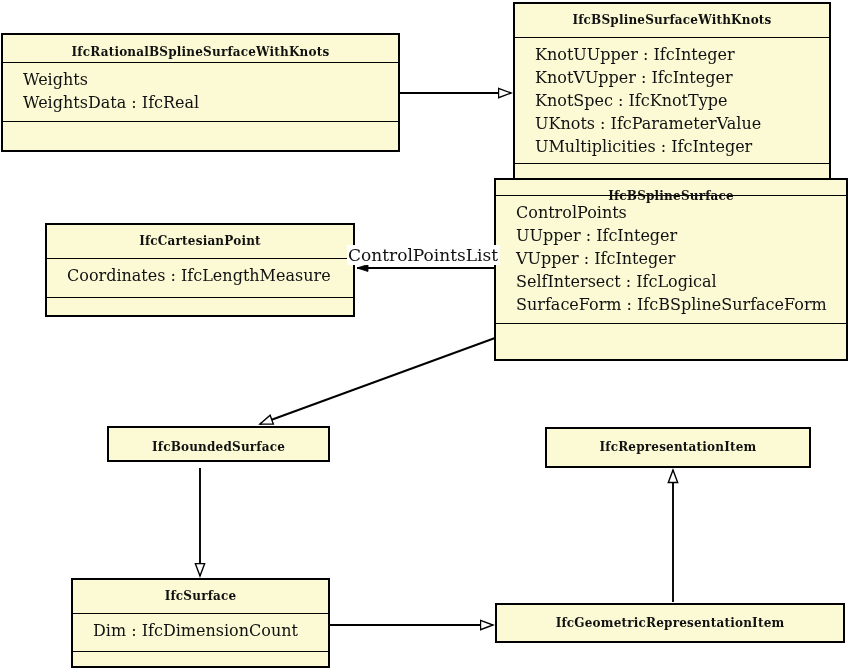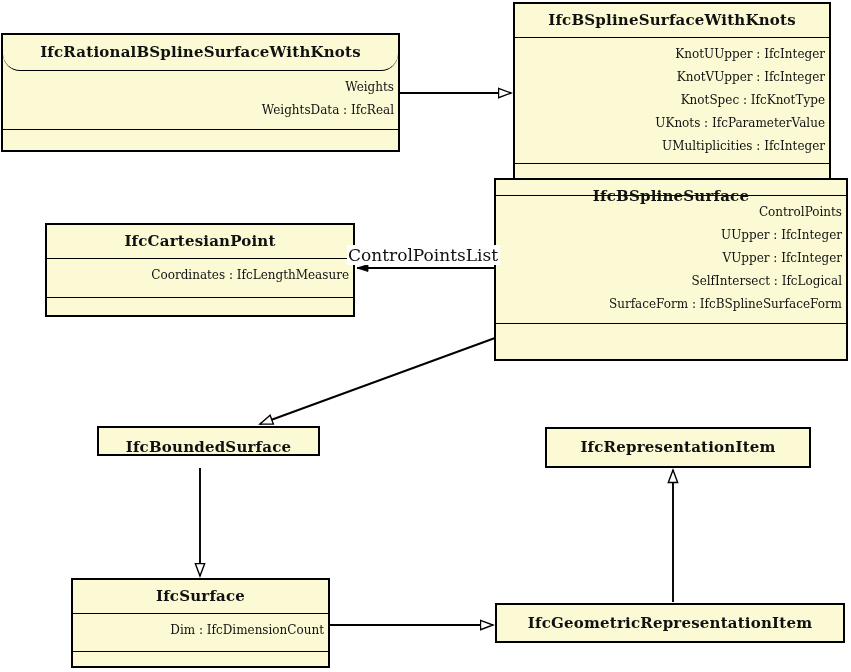--- a/index.html
+++ b/index.html
@@ -4,43 +4,43 @@
 <style>
   html,body{margin:0;padding:0;background:#ffffff;}
   #canvas{
     position:relative;width:851px;height:672px;background:#ffffff;overflow:hidden;
     font-family:"DejaVu Serif","Liberation Serif",serif;color:#111;
   }
   .cls{
     position:absolute;background:#FBFAD5;border:2px solid #000;box-sizing:border-box;
   }
   .cls .t{
-    font-weight:bold;text-align:center;font-size:15px;letter-spacing:0.2px;
+    font-weight:bold;text-align:center;font-size:12px;letter-spacing:0.2px;
     box-sizing:border-box;
   }
   .cls .t.sep{border-bottom:1.6px solid #000;}
   .cls .a{
-    box-sizing:border-box;padding:5px 4px 16px 20px;font-size:12px;line-height:23px;
-    white-space:nowrap;border-bottom:1.6px solid #000;text-align:right;
+    box-sizing:border-box;padding:5px 4px 16px 20px;font-size:16px;line-height:23px;
+    white-space:nowrap;border-bottom:1.6px solid #000;
   }
   .cls .e{box-sizing:border-box;}
   #arrows{position:absolute;left:0;top:0;z-index:3;pointer-events:none;}
   .lbl{
     position:absolute;z-index:4;background:#ffffff;font-size:17px;line-height:20px;
     white-space:nowrap;padding:0 2px 0 1px;
   }
   .z1{z-index:1;} .z2{z-index:2;}
 </style>
 </head>
 <body>
 
 <div id="canvas">
 
   <div class="cls z1" style="left:1px;top:33px;width:399px;height:119px;">
-    <div class="t sep" style="height:36px;line-height:35px;border-radius:17px;">IfcRationalBSplineSurfaceWithKnots</div>
+    <div class="t sep" style="height:28px;line-height:35px;">IfcRationalBSplineSurfaceWithKnots</div>
     <div class="a" style="height:59px;">
       <div>Weights</div>
       <div>WeightsData : IfcReal</div>
     </div>
     <div class="e" style="height:20px;"></div>
   </div>
 
   <div class="cls z1" style="left:513px;top:2px;width:318px;height:182px;">
     <div class="t sep" style="height:34px;line-height:33px;">IfcBSplineSurfaceWithKnots</div>
     <div class="a" style="height:126px;">
@@ -66,21 +66,21 @@
   </div>
 
   <div class="cls z1" style="left:45px;top:223px;width:310px;height:94px;">
     <div class="t sep" style="height:34px;line-height:33px;">IfcCartesianPoint</div>
     <div class="a" style="height:39px;">
       <div>Coordinates : IfcLengthMeasure</div>
     </div>
     <div class="e" style="height:17px;"></div>
   </div>
 
-  <div class="cls z1" style="left:97px;top:426px;width:223px;height:30px;">
+  <div class="cls z1" style="left:107px;top:426px;width:223px;height:36px;">
     <div class="t" style="height:38px;line-height:38px;">IfcBoundedSurface</div>
   </div>
 
   <div class="cls z1" style="left:545px;top:427px;width:266px;height:41px;">
     <div class="t" style="height:37px;line-height:37px;">IfcRepresentationItem</div>
   </div>
 
   <div class="cls z1" style="left:495px;top:603px;width:350px;height:40px;">
     <div class="t" style="height:36px;line-height:36px;">IfcGeometricRepresentationItem</div>
   </div>

